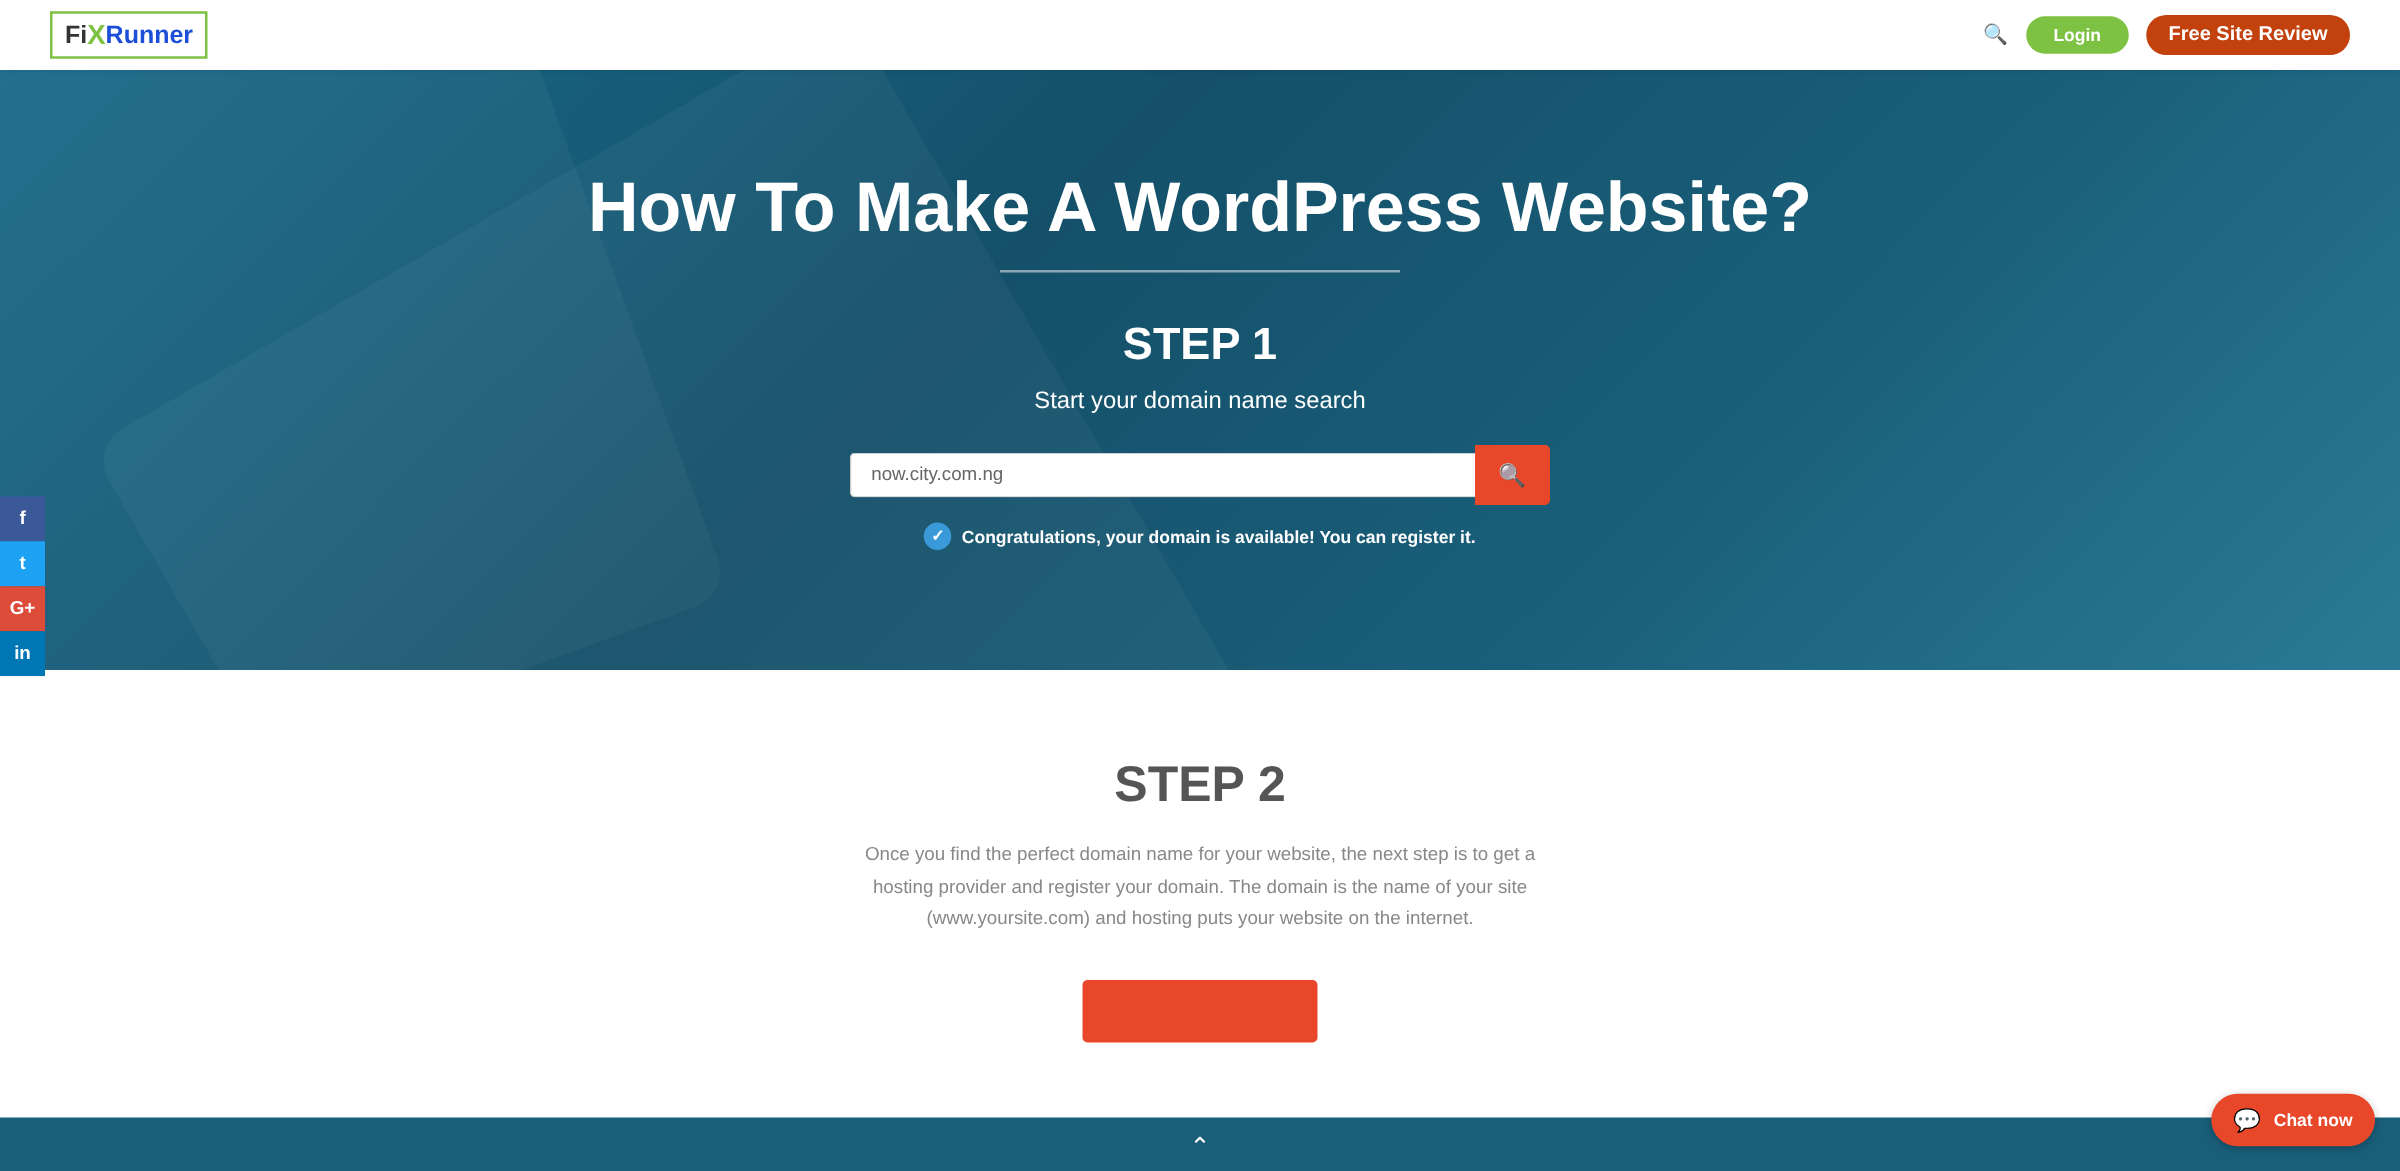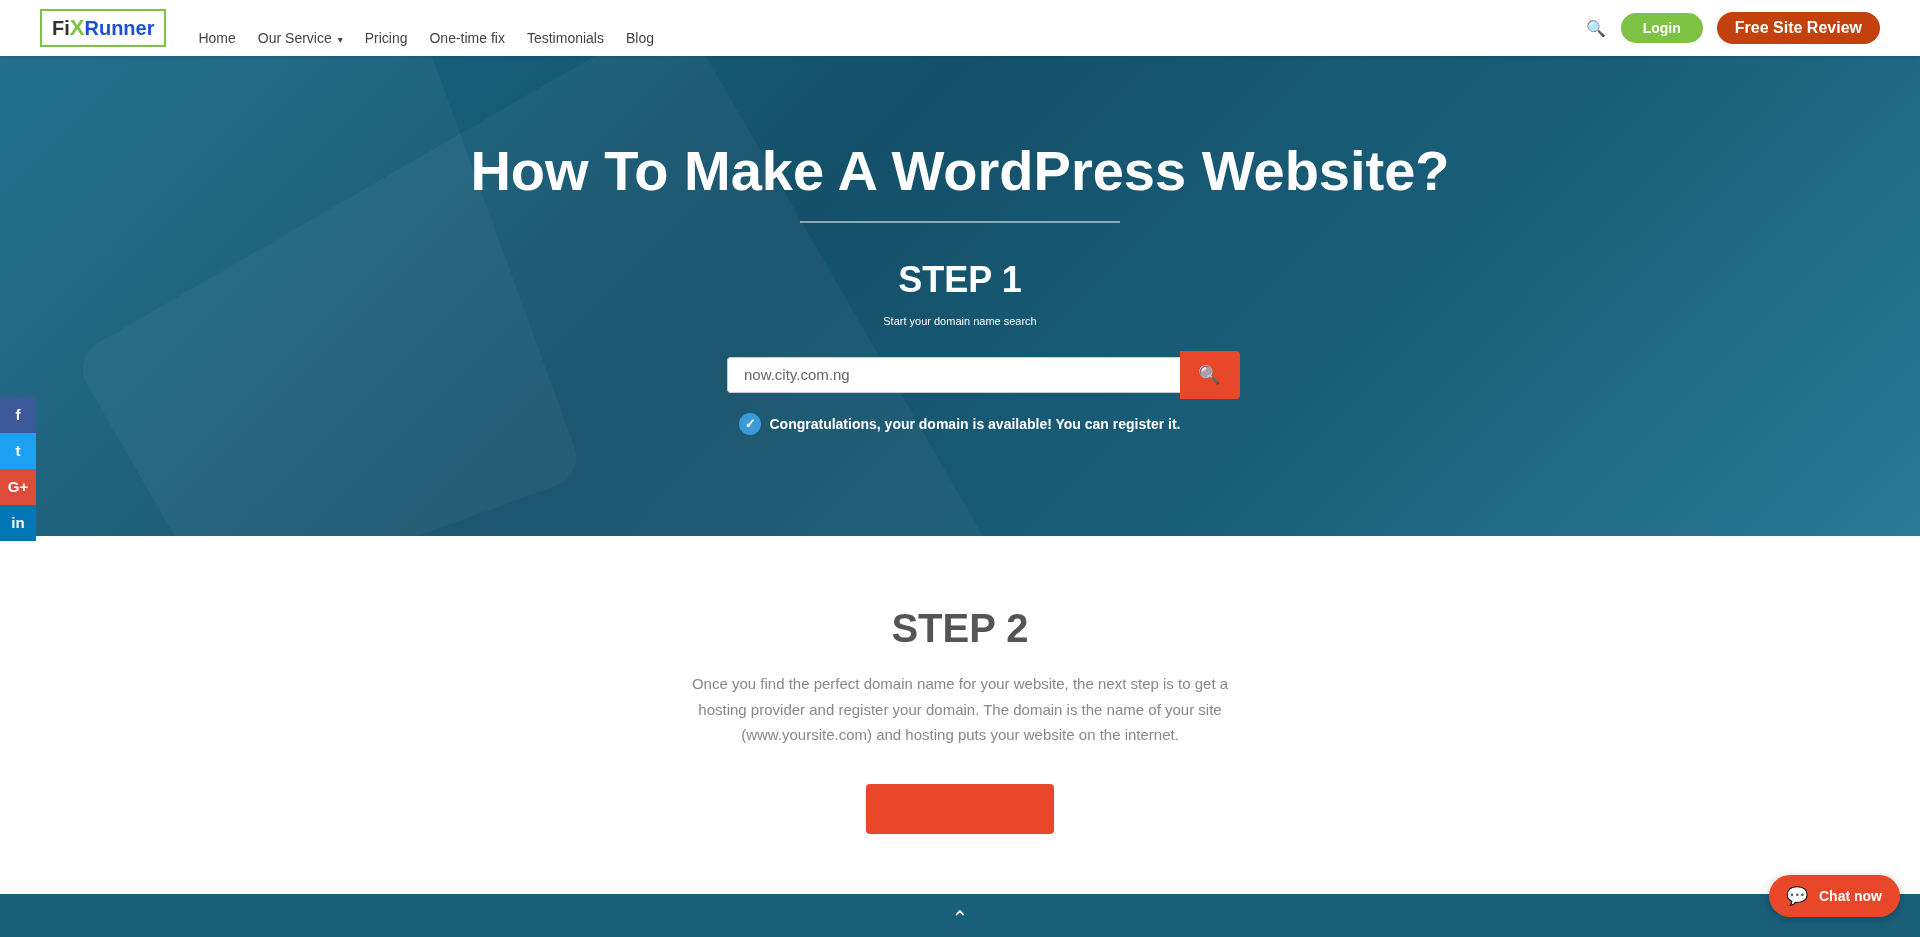--- a/index.html
+++ b/index.html
@@ -118,21 +118,21 @@
       color: #fff;
       font-size: 36px;
       font-weight: 800;
       text-align: center;
       margin-bottom: 14px;
       position: relative;
       z-index: 2;
     }
     .step1-subtitle {
       color: #fff;
-      font-size: 11px;
+      font-size: 19px;
       text-align: center;
       margin-bottom: 24px;
       position: relative;
       z-index: 2;
     }
     .domain-search-row {
       display: flex;
       align-items: center;
       width: 560px;
       max-width: 90vw;
@@ -143,21 +143,20 @@
     .domain-input {
       flex: 1;
       height: 32px;
       border: 1.5px solid #ccc;
       border-right: none;
       border-radius: 4px 0 0 4px;
       padding: 17px 16px;
       font-size: 15px;
       color: #666;
       outline: none;
-      margin-left: 47px;
     }
     .domain-search-btn {
       width: 60px;
       height: 48px;
       background: #e8472a;
       border: none;
       border-radius: 0 4px 4px 0;
       cursor: pointer;
       display: flex;
       align-items: center;
@@ -286,28 +285,20 @@
 </head>
 <body>
 
 <nav class="navbar">
   <div class="navbar-left">
     <div class="logo-box">
       <span class="logo-fix">Fi</span>
         <span class="logo-x">X</span>
         <span class="logo-runner">Runner</span>
     </div>
-    <ul class="nav-links">
-      <li><a href="#">Home</a></li>
-      <li><a href="#"><span>Our Service</span> <span class="nav-service-arrow">▾</span></a></li>
-      <li><a href="#">Pricing</a></li>
-      <li><a href="#">One-time fix</a></li>
-      <li><a href="#">Testimonials</a></li>
-      <li><a href="#">Blog</a></li>
-    </ul>
   </div>
   <div class="navbar-right">
     <span class="search-icon-nav">🔍</span>
     <button class="btn-login">Login</button>
     <button class="btn-free-review">Free Site Review</button>
   </div>
 </nav>
 
 <div class="social-sidebar">
   <a class="social-btn social-fb" href="#">f</a>

